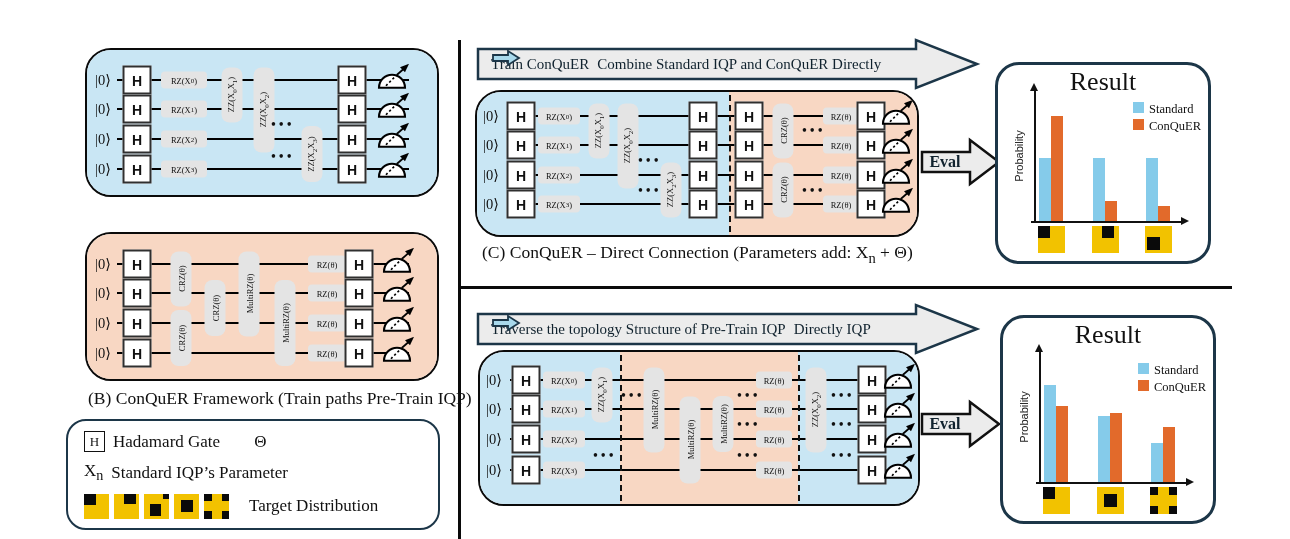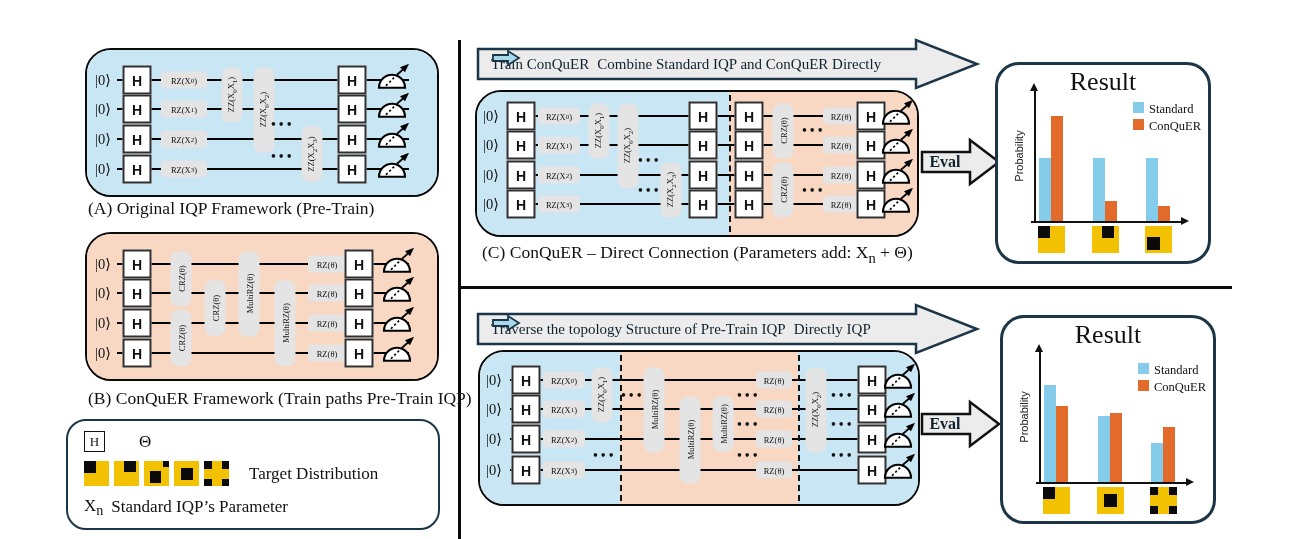--- a/index.html
+++ b/index.html
@@ -129,21 +129,20 @@
           <line x1="22" y1="11" x2="30" y2="4" stroke="#000" stroke-width="1.7"></line>
           <polygon points="34,0 25,3.5 30,8.5" fill="#000"></polygon>
         </svg></div>
       <div class="gauge" style="left: 307px; top: 119px;"><svg width="38" height="28" viewBox="0 0 38 28">
           <path d="M4 24 A 13 13 0 0 1 30 24 Z" fill="#fff" stroke="#000" stroke-width="2.1"></path>
           <line x1="11" y1="22" x2="22" y2="11" stroke="#000" stroke-width="1.7" stroke-dasharray="2.2 2.4"></line>
           <line x1="22" y1="11" x2="30" y2="4" stroke="#000" stroke-width="1.7"></line>
           <polygon points="34,0 25,3.5 30,8.5" fill="#000"></polygon>
         </svg></div>
     </section>
-  <div class="caption" style="left:88px;top:198px">(A) Original IQP Framework (Pre-Train)</div>
 
   <section class="panel" style="left: 85px; top: 232px; width: 350px; height: 145px;">
       <div class="region" style="left: 0px; width: 350px; background: rgb(248, 215, 195);"></div>
       <div class="wire" style="top: 28.9px; left: 30px; width: 292px;"></div>
       <div class="wire" style="top: 57.9px; left: 30px; width: 292px;"></div>
       <div class="wire" style="top: 87.9px; left: 30px; width: 292px;"></div>
       <div class="wire" style="top: 117.9px; left: 30px; width: 292px;"></div>
       <div class="ket" style="left: 16px; top: 30px;">|0⟩</div>
       <div class="ket" style="left: 16px; top: 59px;">|0⟩</div>
       <div class="ket" style="left: 16px; top: 89px;">|0⟩</div>
@@ -198,23 +197,28 @@
           <line x1="11" y1="22" x2="22" y2="11" stroke="#000" stroke-width="1.7" stroke-dasharray="2.2 2.4"></line>
           <line x1="22" y1="11" x2="30" y2="4" stroke="#000" stroke-width="1.7"></line>
           <polygon points="34,0 25,3.5 30,8.5" fill="#000"></polygon>
         </svg></div>
     </section>
   <div class="caption" style="left:88px;top:388px">(B) ConQuER Framework (Train paths Pre-Train IQP)</div>
 
   <section class="legend-box">
     <div class="lrow">
       <span class="hsym">H</span>
+      <span>Hadamard Gate</span>
       <span class="theta-group">
         <span>Θ</span>
       </span>
+    </div>
+    <div class="lrow">
+      <span>X<sub>n</sub></span>
+      <span>Standard IQP’s Parameter</span>
     </div>
     <div class="lrow">
       <span class="ticons" id="target-icons">
           <span class="ticon" style="background: rgb(242, 194, 0);">
             <div class="pblock" style="left: 0%; top: 0%; width: 46%; height: 46%;"></div>
           </span>
           <span class="ticon" style="background: rgb(242, 194, 0);">
             <div class="pblock" style="left: 40%; top: 0%; width: 46%; height: 42%;"></div>
           </span>
           <span class="ticon" style="background: rgb(242, 194, 0);">
@@ -226,24 +230,20 @@
           </span>
           <span class="ticon" style="background: rgb(242, 194, 0);">
             <div class="pblock" style="left: 0%; top: 0%; width: 30%; height: 30%;"></div>
             <div class="pblock" style="left: 70%; top: 0%; width: 30%; height: 30%;"></div>
             <div class="pblock" style="left: 0%; top: 70%; width: 30%; height: 30%;"></div>
             <div class="pblock" style="left: 70%; top: 70%; width: 30%; height: 30%;"></div>
           </span>
         </span>
       <span class="tlabel">Target Distribution</span>
     </div>
-    <div class="lrow">
-      <span>X<sub>n</sub></span>
-      <span>Standard IQP’s Parameter</span>
-    </div>
   </section>
 
   <div class="banner" style="left:476px;top:38px">
     <svg width="505" height="52" viewBox="0 0 505 52">
       <polygon points="2,11 440,11 440,2 501,26 440,50 440,41 2,41" fill="#ececec" stroke="#1c3648" stroke-width="2.5"></polygon>
     </svg>
     <div class="banner-row">
       <span>Train ConQuER</span>
       <svg width="30" height="18" viewBox="0 0 30 18">
         <polygon points="2,6 17,6 17,2 28,9 17,16 17,12 2,12" fill="#a9d9ec" stroke="#1c3648" stroke-width="1.8"></polygon>

